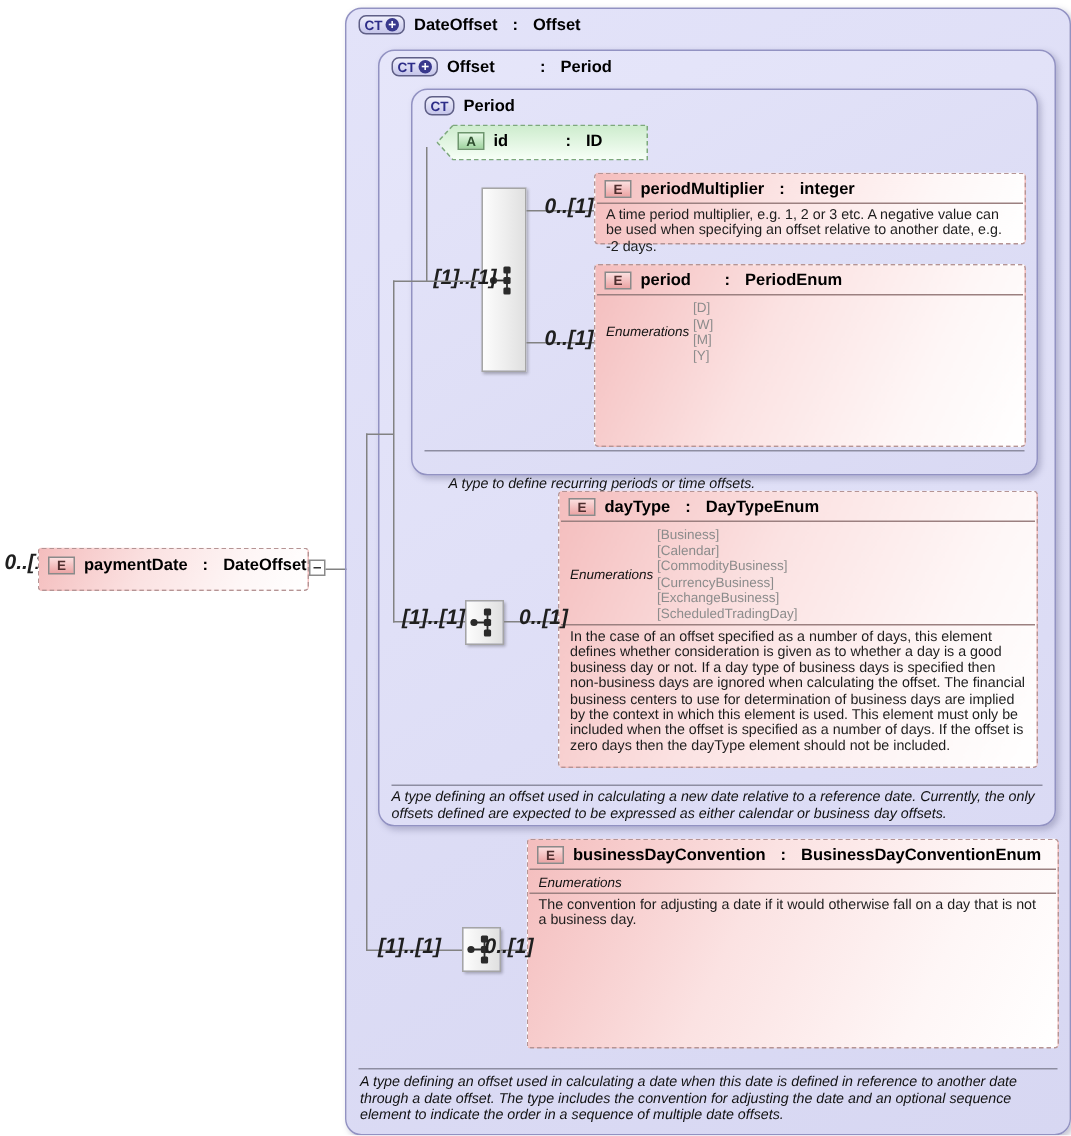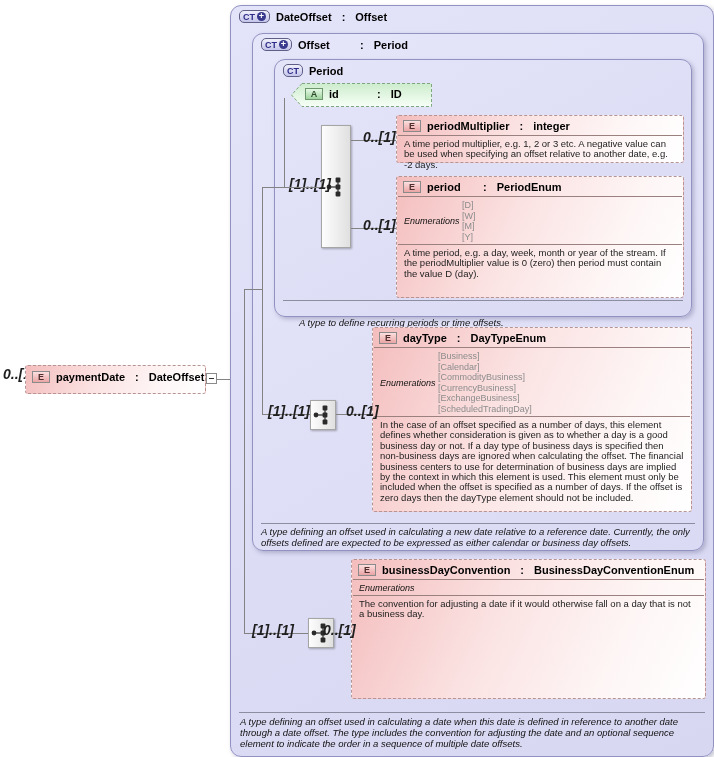--- a/index.html
+++ b/index.html
@@ -152,21 +152,20 @@
           </div>
           <div class="esec enums">
             <span class="enum-label">Enumerations</span>
             <div class="enum-vals">
               <div>[D]</div>
               <div>[W]</div>
               <div>[M]</div>
               <div>[Y]</div>
             </div>
           </div>
-          <div class="esec desc">A time period, e.g. a day, week, month or year of the stream. If the periodMultiplier value is 0 (zero) then period must contain the value D (day).</div>
         </div>
 
         <div class="seqbox" style="left:46px; top:65px; width:30px; height:123px;">
           <svg width="20" height="22" viewBox="0 0 20 22">
             <circle cx="3" cy="11" r="2.4" fill="#2a2a2a"></circle>
             <line x1="5" y1="11" x2="12" y2="11" stroke="#2a2a2a" stroke-width="1.2"></line>
             <line x1="12" y1="4" x2="12" y2="18" stroke="#2a2a2a" stroke-width="1.2"></line>
             <rect x="9.6" y="1.6" width="4.8" height="4.8" rx="1" fill="#2a2a2a"></rect>
             <rect x="9.6" y="8.6" width="4.8" height="4.8" rx="1" fill="#2a2a2a"></rect>
             <rect x="9.6" y="15.6" width="4.8" height="4.8" rx="1" fill="#2a2a2a"></rect>

